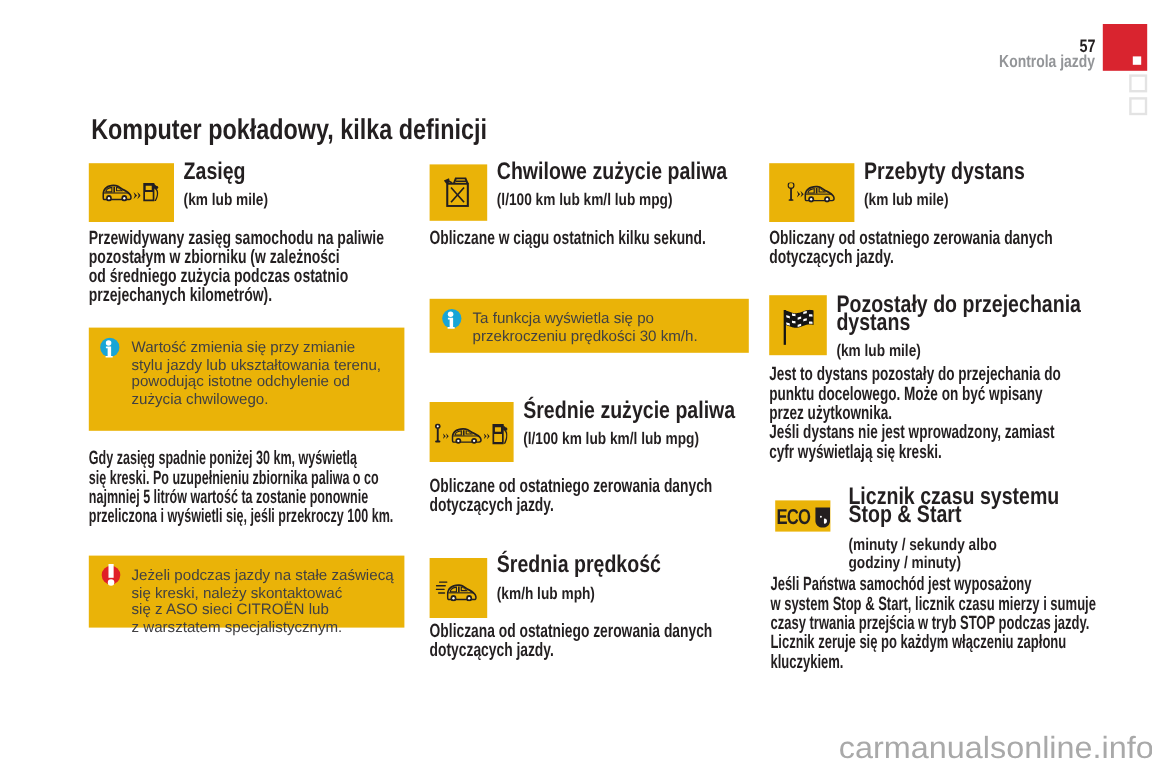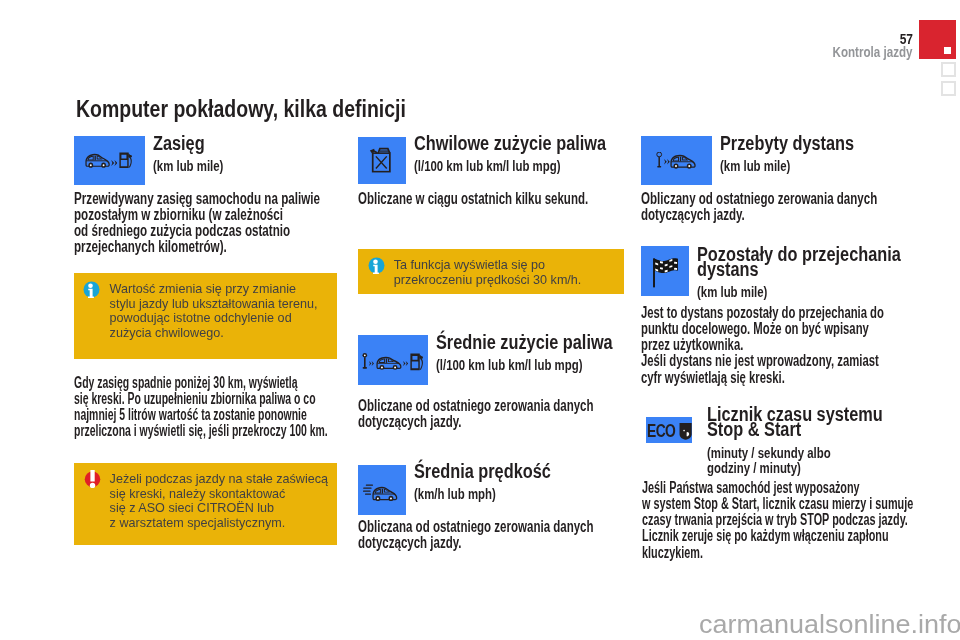--- a/index.html
+++ b/index.html
@@ -24,21 +24,21 @@
   .hdr-sec{position:absolute;left:700px;top:44.5px;width:194.5px;text-align:right;
     font-weight:bold;font-size:14.5px;line-height:14.5px;color:#939598;
     transform:scaleX(.80);transform-origin:100% 0;}
 
   
   .doc-title{position:absolute;left:57.5px;top:97px;
     font-weight:bold;font-size:24px;line-height:24px;color:#231f20;white-space:nowrap;
     transform:scaleX(.812);transform-origin:0 0;}
 
   
-  .ico-box{position:absolute;background:#3b82f6;overflow:hidden;}
+  .ico-box{position:absolute;background:#eab308;overflow:hidden;}
   .ico-box svg{display:block;}
 
   .head{position:absolute;font-weight:bold;color:#231f20;font-size:20px;line-height:15.2px;
     transform:scaleX(.815);transform-origin:0 0;white-space:pre;}
   .unit{position:absolute;font-weight:bold;color:#231f20;font-size:14px;line-height:15.2px;
     transform:scaleX(.815);transform-origin:0 0;white-space:pre;}
   .body{position:absolute;font-weight:bold;color:#231f20;font-size:16px;line-height:16.3px;
     transform-origin:0 0;white-space:pre;}
 
   
@@ -122,21 +122,21 @@
 stylu jazdy lub ukształtowania terenu,
 powodując istotne odchylenie od
 zużycia chwilowego.</div>
     </div>
 
     <div class="body" style="left:56.3px;top:374.5px;transform:scaleX(.653);">Gdy zasięg spadnie poniżej 30 km, wyświetlą
 się kreski. Po uzupełnieniu zbiornika paliwa o co
 najmniej 5 litrów wartość ta zostanie ponownie
 przeliczona i wyświetli się, jeśli przekroczy 100 km.</div>
 
-    <div class="callout" style="left:56px;top:462.6px;width:262.7px;height:82px;">
+    <div class="callout" style="left:56px;top:462.6px;width:262.7px;height:60px;">
       <div class="cicon" style="left:9.6px;top:7.2px;"><svg width="17" height="19" viewBox="0 0 34 38">
           <circle cx="17" cy="18.5" r="15.5" fill="#e01f26"></circle>
           <g fill="#fff">
               <rect x="12.8" y="-1" width="8.6" height="24"></rect>
           <circle cx="17.1" cy="30.8" r="5.4"></circle>
             </g>
         </svg></div>
       <div class="ctext" style="left:35.6px;top:9.3px;">Jeżeli podczas jazdy na stałe zaświecą
 się kreski, należy skontaktować
 się z ASO sieci CITROËN lub

